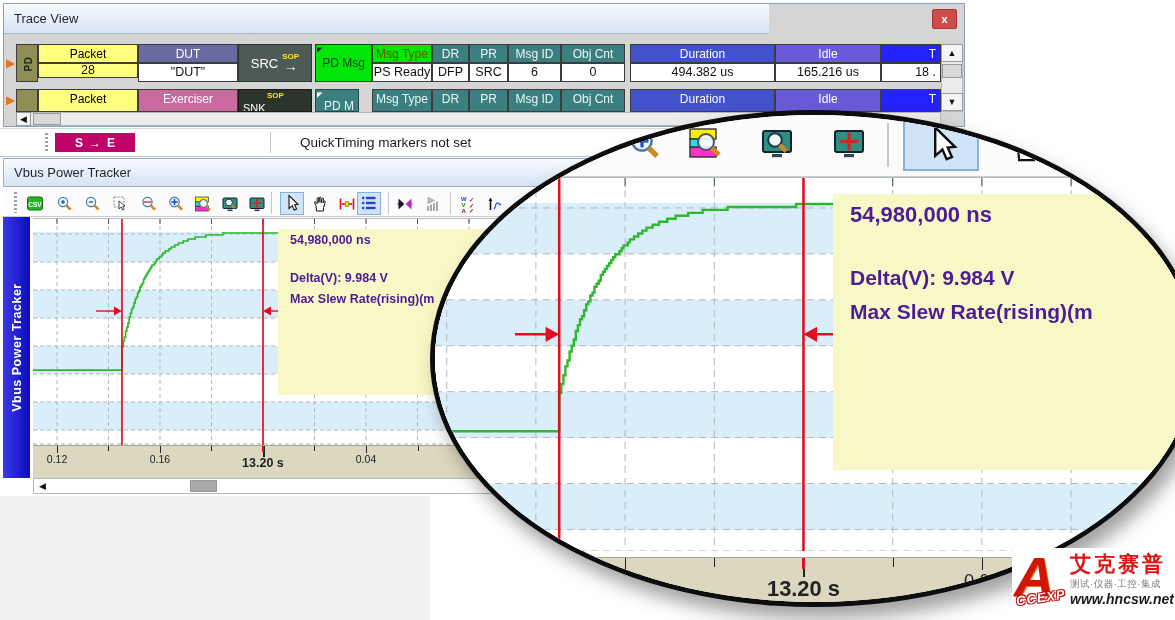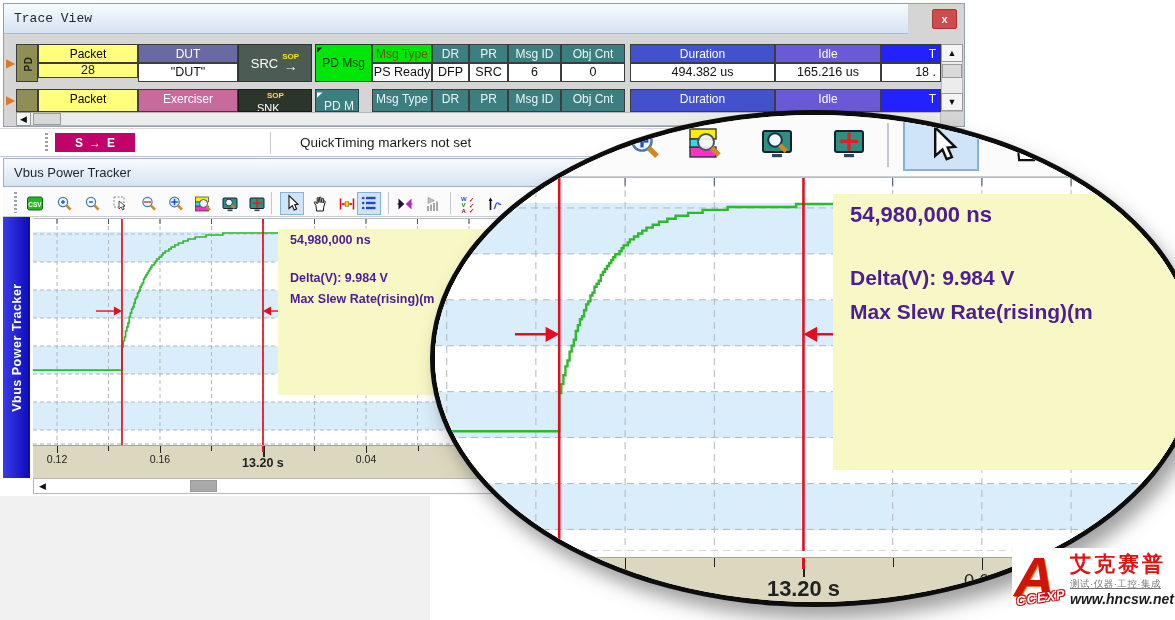--- a/index.html
+++ b/index.html
@@ -41,21 +41,21 @@
         box-shadow:7px 12px 18px rgba(70,70,70,.5);}
   .sidebar-rot{display:flex;align-items:center;justify-content:center;color:#fff;
                font-weight:bold;font-size:12.5px;letter-spacing:.5px;}
 </style>
 </head>
 <body>
 
 <div id="page">
 
   <div class="abs win" style="left:3px;top:3px;width:962px;height:124px;">
-    <div class="titlebar abs" style="left:0;top:0;width:904px;height:30px;font-family:Liberation Mono, monospace;">
+    <div class="titlebar abs" style="left:0;top:0;width:765px;height:30px;">
       <span>Trace View</span>
     </div>
   </div>
   <div class="abs closebtn" style="left:932px;top:9px;width:25px;height:20px;">
     <span>x</span>
   </div>
 
   <div class="abs" style="left:6px;top:56px;color:#e07820;font-size:12px;">▶</div>
   <div class="abs" style="left:16px;top:44px;width:22px;height:38px;background:#8e8e55;border:1px solid #3c3c3c;overflow:hidden;">
     <div class="sidebar-rot" style="position:absolute;left:0;top:38px;width:38px;height:22px;transform:rotate(-90deg);transform-origin:0 0;color:#222;font-size:10px;">PD</div>
@@ -91,21 +91,21 @@
   <div class="abs vc" style="left:775px;top:63px;width:106px;height:19px;">165.216 us</div>
   <div class="abs hc" style="left:881px;top:44px;width:60px;height:19px;background:#2222ff;color:#fff;justify-content:flex-end;padding-right:4px;">T</div>
   <div class="abs vc" style="left:881px;top:63px;width:60px;height:19px;justify-content:flex-end;padding-right:4px;">18 .</div>
 
   <div class="abs" style="left:6px;top:93px;color:#e07820;font-size:12px;">▶</div>
   <div class="abs" style="left:16px;top:89px;width:22px;height:23px;background:#8e8e55;border:1px solid #3c3c3c;"></div>
   <div class="abs hc" style="left:38px;top:89px;width:100px;height:23px;background:#ffff7d;align-items:flex-start;padding-top:3px;">Packet</div>
   <div class="abs hc" style="left:138px;top:89px;width:100px;height:23px;background:#c96a9c;color:#fff;align-items:flex-start;padding-top:3px;">Exerciser</div>
   <div class="abs" style="left:238px;top:89px;width:74px;height:23px;background:#2c352c;border:1px solid #151a15;overflow:hidden;">
     <span style="position:absolute;left:28px;top:1px;color:#ffe020;font-size:8px;font-weight:bold;">SOP</span>
-    <span style="position:absolute;left:18px;top:12px;color:#fff;font-size:11px;">SNK</span>
+    <span style="position:absolute;left:4px;top:12px;color:#fff;font-size:11px;">SNK</span>
   </div>
   <div class="abs" style="left:315px;top:89px;width:44px;height:23px;background:#3b7f80;border:1px solid #1e4a4a;overflow:hidden;">
     <span style="position:absolute;left:1px;top:1px;color:#fff;font-size:7px;">◤</span>
     <span style="position:absolute;left:8px;top:9px;color:#eaf6f6;font-size:12px;">PD M</span>
   </div>
   <div class="abs hc" style="left:372px;top:89px;width:60px;height:23px;background:#3b7f80;color:#eaf6f6;align-items:flex-start;padding-top:3px;">Msg Type</div>
   <div class="abs hc" style="left:432px;top:89px;width:37px;height:23px;background:#3b7f80;color:#eaf6f6;align-items:flex-start;padding-top:3px;">DR</div>
   <div class="abs hc" style="left:469px;top:89px;width:39px;height:23px;background:#3b7f80;color:#eaf6f6;align-items:flex-start;padding-top:3px;">PR</div>
   <div class="abs hc" style="left:508px;top:89px;width:53px;height:23px;background:#3b7f80;color:#eaf6f6;align-items:flex-start;padding-top:3px;">Msg ID</div>
   <div class="abs hc" style="left:561px;top:89px;width:64px;height:23px;background:#3b7f80;color:#eaf6f6;align-items:flex-start;padding-top:3px;">Obj Cnt</div>
@@ -524,17 +524,17 @@
         <div style="position: absolute; left: 636.11px; top: 0px; width: 1px; height: 8.75px; background: rgb(34, 34, 34);"></div>
         <div style="position: absolute; left: 725.299px; top: 0px; width: 1px; height: 12.25px; background: rgb(34, 34, 34);"></div>
         <div style="position: absolute; left: 680.299px; top: 12.25px; width: 90px; text-align: center; font-size: 18.375px; font-weight: normal; color: rgb(34, 34, 34); white-space: nowrap;">0.</div>
       </div>
   </div>
 
   <div class="abs" style="left:1012px;top:548px;width:163px;height:72px;z-index:50;background:#fff;">
     <div class="abs" style="left:2px;top:-4px;font-size:56px;font-weight:bold;font-style:italic;color:#cf1408;text-shadow:1px 1px 0 #f5731e;">A</div>
     <div class="abs" style="left:4px;top:42px;font-size:13px;font-weight:bold;font-style:italic;color:#fff;letter-spacing:1px;transform:rotate(-8deg);text-shadow:-1px -1px 0 #c41010,1px -1px 0 #c41010,-1px 1px 0 #c41010,1px 1px 0 #c41010;">CCEXP</div>
     <div class="abs" style="left:58px;top:2px;font-size:21px;font-weight:bold;color:#e01212;letter-spacing:3px;">艾克赛普</div>
-    <div class="abs" style="left:58px;top:30px;font-size:9.5px;color:#787878;letter-spacing:.5px;text-decoration:underline;">测试·仪器·工控·集成</div>
+    <div class="abs" style="left:58px;top:30px;font-size:9.5px;color:#787878;letter-spacing:.5px;">测试·仪器·工控·集成</div>
     <div class="abs" style="left:58px;top:43px;font-size:14px;font-weight:bold;font-style:italic;color:#1c1c1c;">www.hncsw.net</div>
   </div>
 
 </div>
 
 </body></html>

